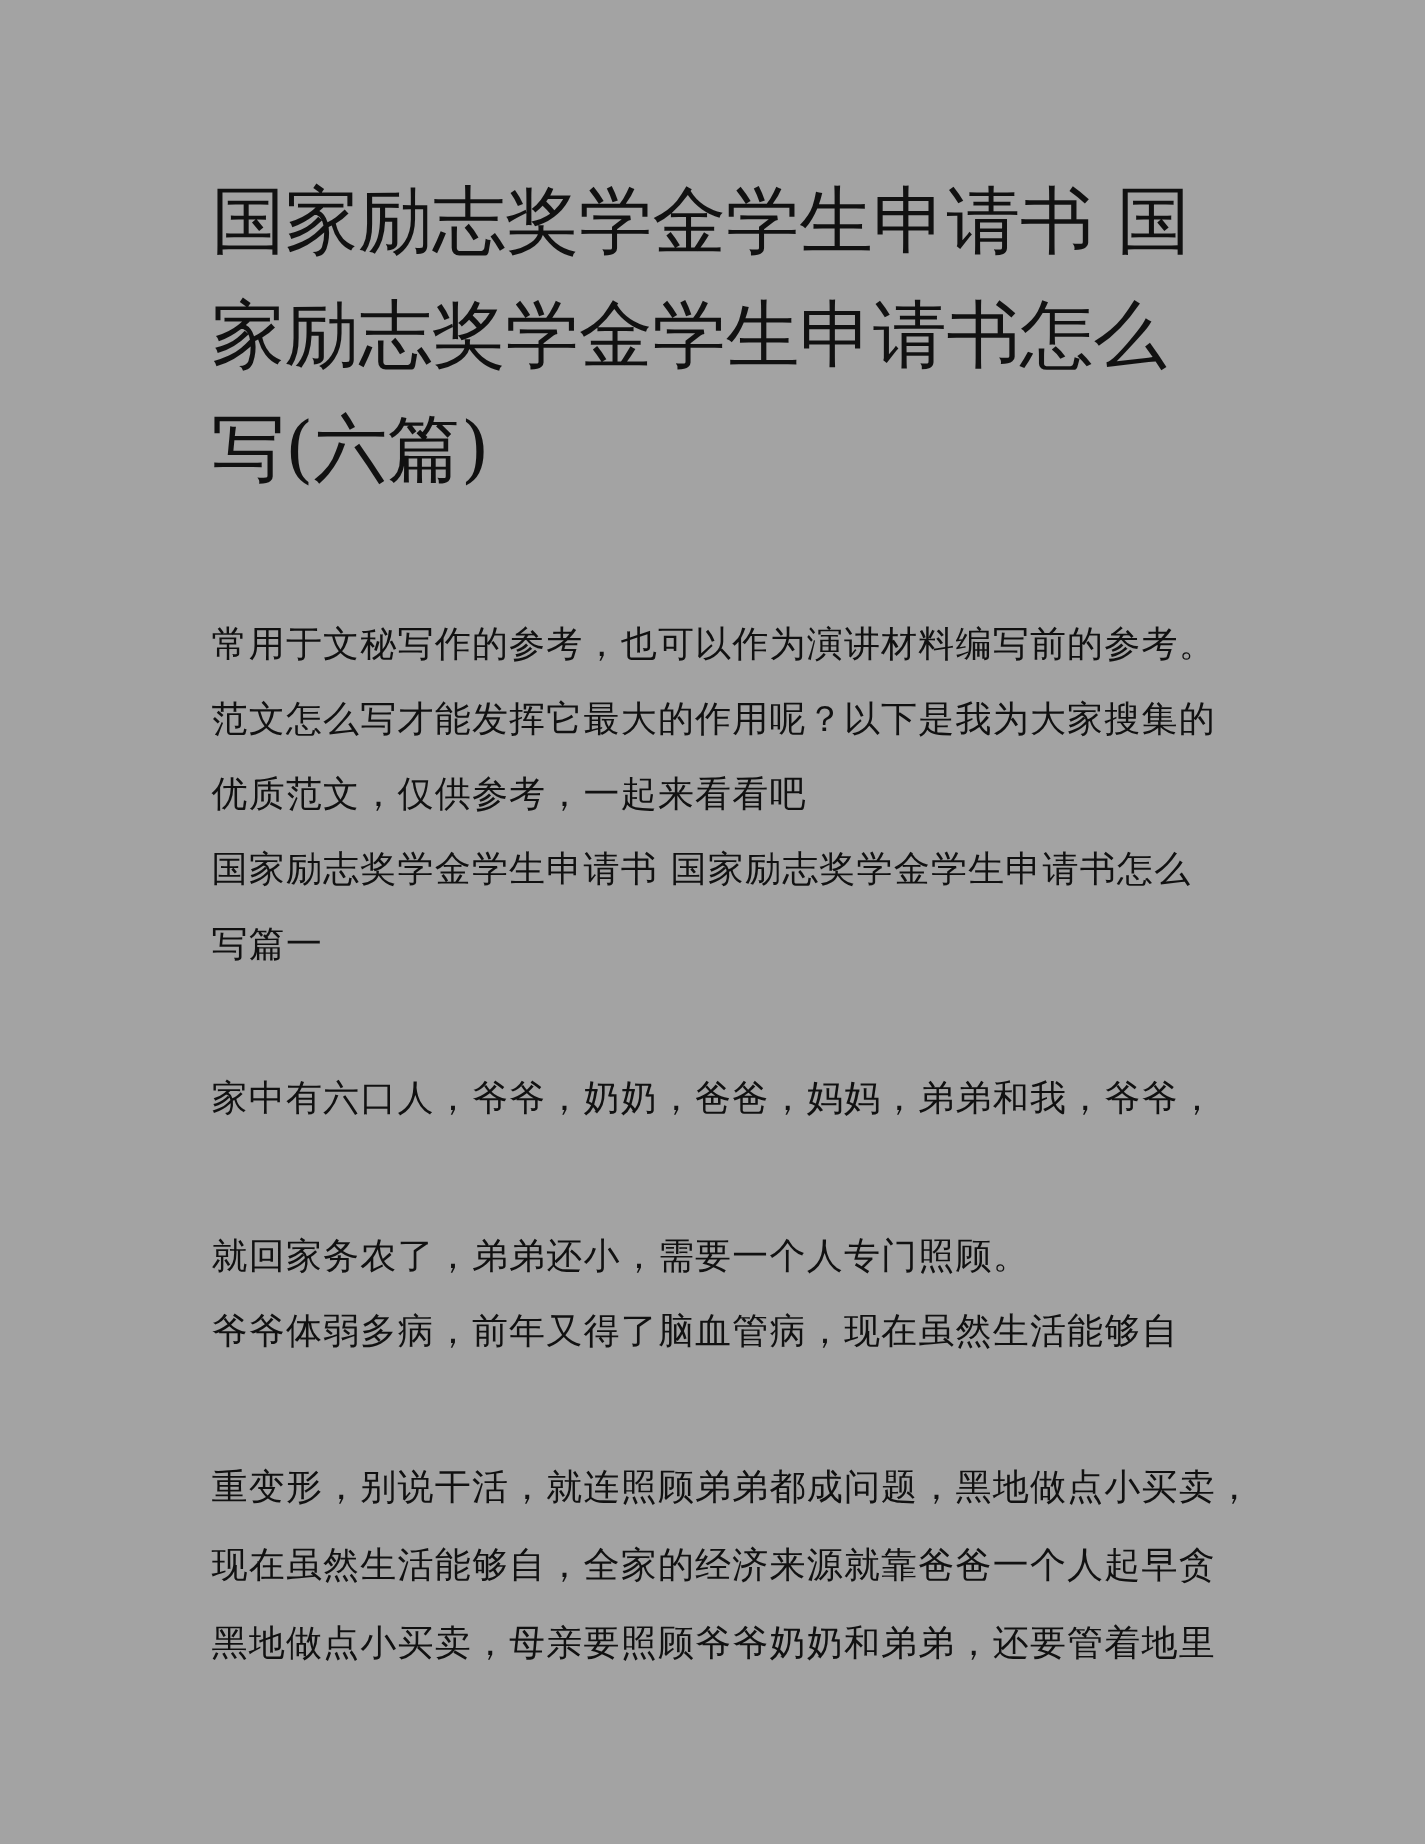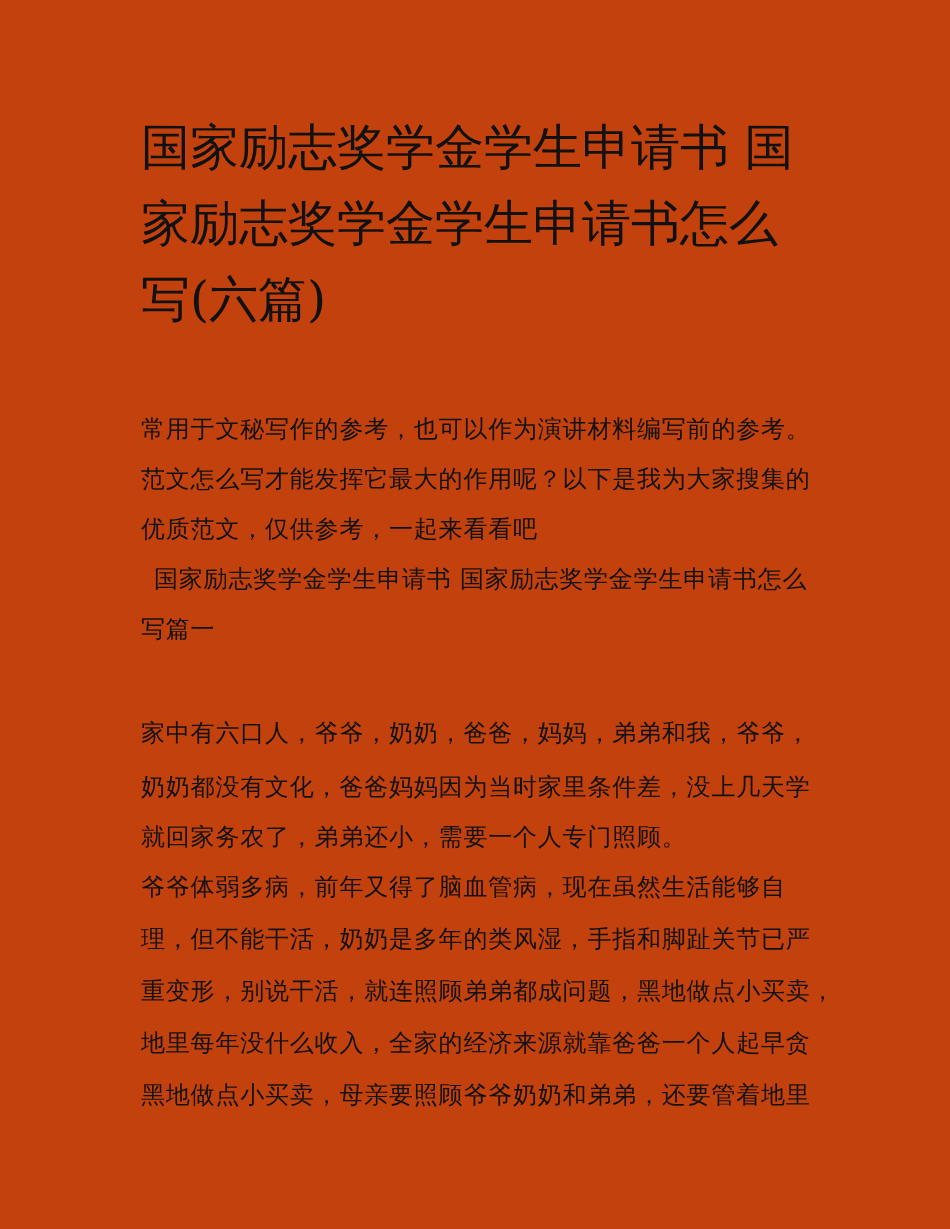--- a/index.html
+++ b/index.html
@@ -13,21 +13,21 @@
       position: relative;
       overflow: hidden;
       font-family: "DejaVu Serif", "Liberation Serif", serif;
       color: #111111;
     }
     .page {
       position: absolute;
       left: 0; top: 0;
       width: 950px;
       height: 1229px;
-      background: #c2410c;
+      background: #a3a3a3;
     }
     .title-line {
       position: absolute;
       left: 141px;
       font-size: 49px;
       line-height: 60px;
       white-space: nowrap;
       letter-spacing: 0px;
     }
     .body-line {
@@ -45,26 +45,24 @@
 <div class="page">
 
   <div class="title-line" style="top:118px;">国家励志奖学金学生申请书 国</div>
   <div class="title-line" style="top:194px;">家励志奖学金学生申请书怎么</div>
   <div class="title-line" style="top:270px;text-align:right;">写(六篇)</div>
 
   <div class="body-line" style="top:464px;">范文怎么写才能发挥它最大的作用呢？以下是我为大家搜集的</div>
   <div class="body-line" style="top:414px;">常用于文秘写作的参考，也可以作为演讲材料编写前的参考。</div>
   <div class="body-line" style="top:514px;">优质范文，仅供参考，一起来看看吧</div>
 
-  <div class="body-line" style="top:564px;margin-left:13px;">国家励志奖学金学生申请书 国家励志奖学金学生申请书怎么</div>
+  <div class="body-line" style="top:564px;">国家励志奖学金学生申请书 国家励志奖学金学生申请书怎么</div>
   <div class="body-line" style="top:614px;">写篇一</div>
 
   <div class="body-line" style="top:720px;font-family:Liberation Mono, monospace;">家中有六口人，爷爷，奶奶，爸爸，妈妈，弟弟和我，爷爷，</div>
-  <div class="body-line" style="top:772px;">奶奶都没有文化，爸爸妈妈因为当时家里条件差，没上几天学</div>
   <div class="body-line" style="top:822px;">就回家务农了，弟弟还小，需要一个人专门照顾。</div>
 
   <div class="body-line" style="top:872px;">爷爷体弱多病，前年又得了脑血管病，现在虽然生活能够自</div>
-  <div class="body-line" style="top:924px;">理，但不能干活，奶奶是多年的类风湿，手指和脚趾关节已严</div>
   <div class="body-line" style="top:976px;">重变形，别说干活，就连照顾弟弟都成问题，黑地做点小买卖，</div>
-  <div class="body-line" style="top:1028px;">地里每年没什么收入，全家的经济来源就靠爸爸一个人起早贪</div>
+  <div class="body-line" style="top:1028px;">现在虽然生活能够自，全家的经济来源就靠爸爸一个人起早贪</div>
   <div class="body-line" style="top:1080px;">黑地做点小买卖，母亲要照顾爷爷奶奶和弟弟，还要管着地里</div>
 
 </div>
 
 </body></html>

